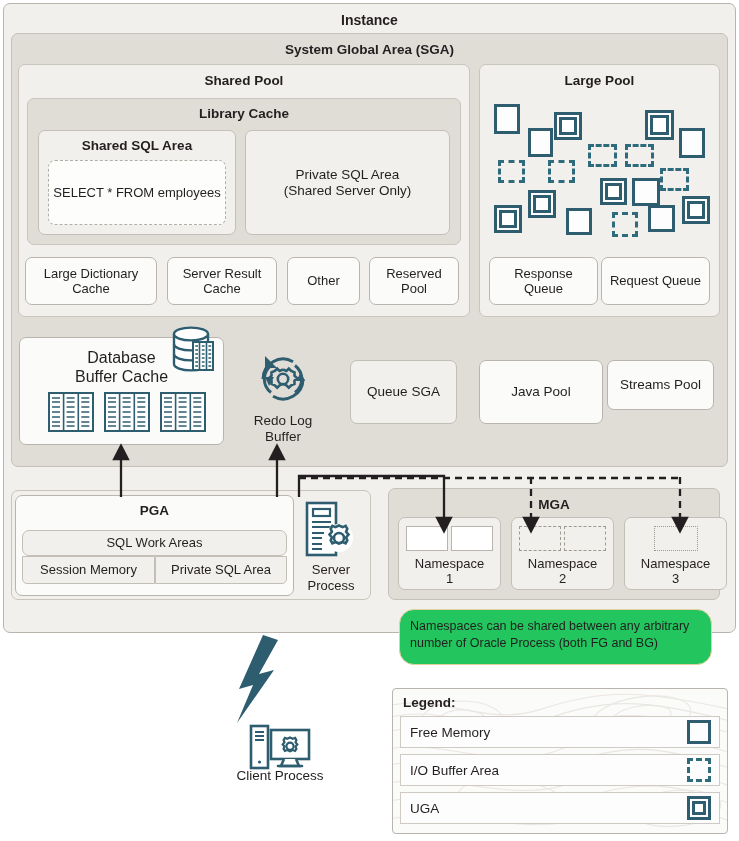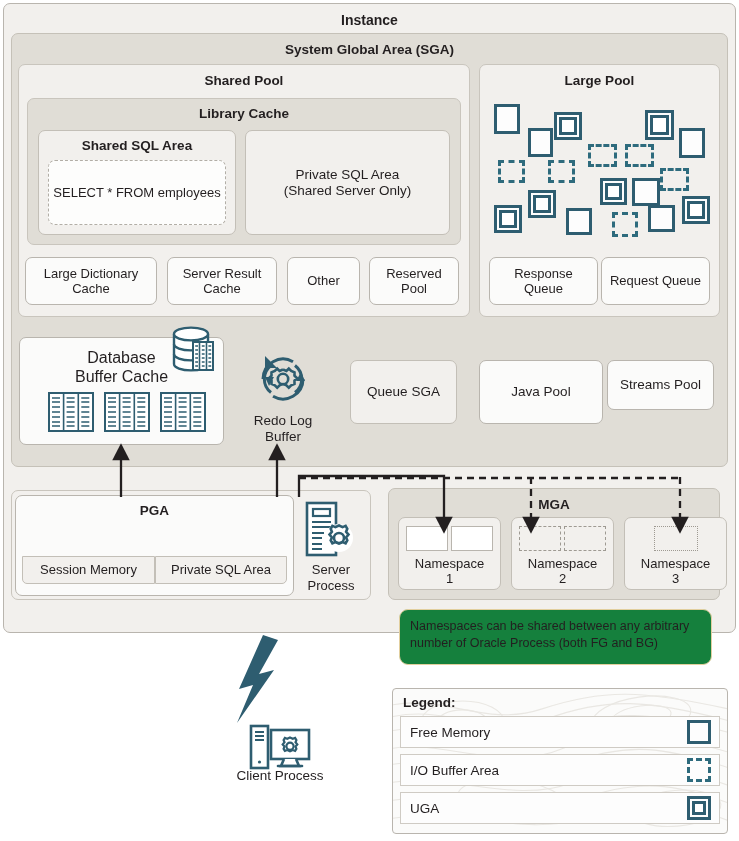--- a/index.html
+++ b/index.html
@@ -23,21 +23,21 @@
           text-align:center;line-height:1.18;padding:7px 3px;box-sizing:border-box;}
 
   
   .mb{position:absolute;box-sizing:border-box;}
   .mb.free{border:3px solid #2e5d70;background:#fdfdfd;}
   .mb.io{border:3px dashed #2e6b7d;background:transparent;}
   .mb.uga{border:3px solid #2e5d70;background:#fdfdfd;padding:2px;}
   .mb.uga>i{display:block;width:100%;height:100%;border:3px solid #2e5d70;box-sizing:border-box;background:#fff;}
 
   
-  .note{background:#15803d;border:1px solid #e2cf9e;border-radius:9px;}
+  .note{background:#22c55e;border:1px solid #e2cf9e;border-radius:15px;}
   .note p{margin:0;font-size:12.5px;line-height:1.32;color:#231f20;}
 
   
   .legend{background:#fbfbfa;border:1px solid #b9b5ae;border-radius:4px;overflow:hidden;}
   .legend .tex{position:absolute;inset:0;opacity:.5;}
   .legend .hd{position:absolute;left:10px;top:6px;font-weight:bold;font-size:13.5px;}
   .lrow{position:absolute;left:7px;right:7px;height:30px;background:#fdfdfd;border:1px solid #cfcbc4;}
   .lrow span{position:absolute;left:9px;top:50%;transform:translateY(-50%);font-size:13.5px;white-space:nowrap;}
 
   svg{display:block;overflow:visible;}
@@ -204,20 +204,23 @@
     <div class="center" style="font-size:13.5px;">Java Pool</div>
   </div>
   <div class="box rnd card" style="left:607px;top:360px;width:107px;height:50px;">
     <div class="center" style="font-size:13.5px;">Streams Pool</div>
   </div>
 
   <div class="box rnd pool" style="left:11px;top:490px;width:360px;height:110px;"></div>
 
   <div class="box rnd card" style="left:15px;top:495px;width:279px;height:101px;">
     <div class="ttl" style="top:7px;font-size:13.5px;">PGA</div>
+  </div>
+  <div class="box rnd cardgrey" style="left:22px;top:530px;width:265px;height:26px;">
+    <div class="center" style="font-size:13px;">SQL Work Areas</div>
   </div>
   <div class="box cardgrey" style="left:22px;top:556px;width:133px;height:28px;border-radius:0 0 0 5px;">
     <div class="center" style="font-size:13px;">Session Memory</div>
   </div>
   <div class="box cardgrey" style="left:155px;top:556px;width:132px;height:28px;border-radius:0 0 5px 0;">
     <div class="center" style="font-size:13px;">Private SQL Area</div>
   </div>
 
   <svg class="box" style="left:303px;top:500px;" width="54" height="60" viewBox="0 0 54 60">
     <g fill="#fff" stroke="#2e5d70" stroke-width="2.6">

